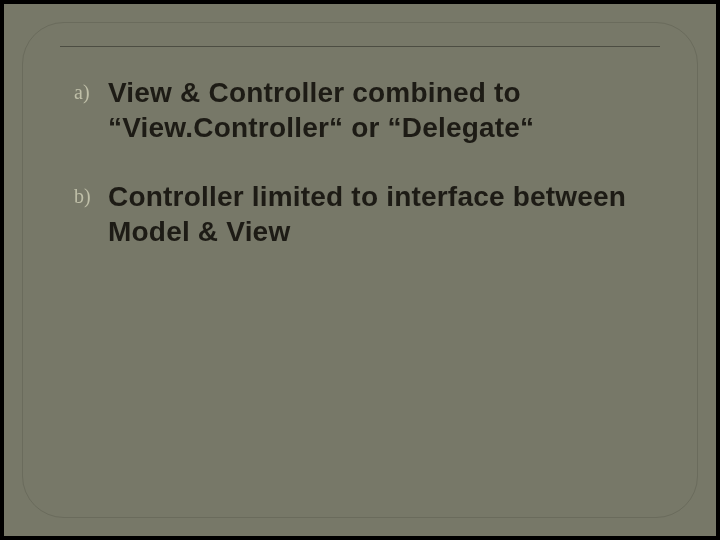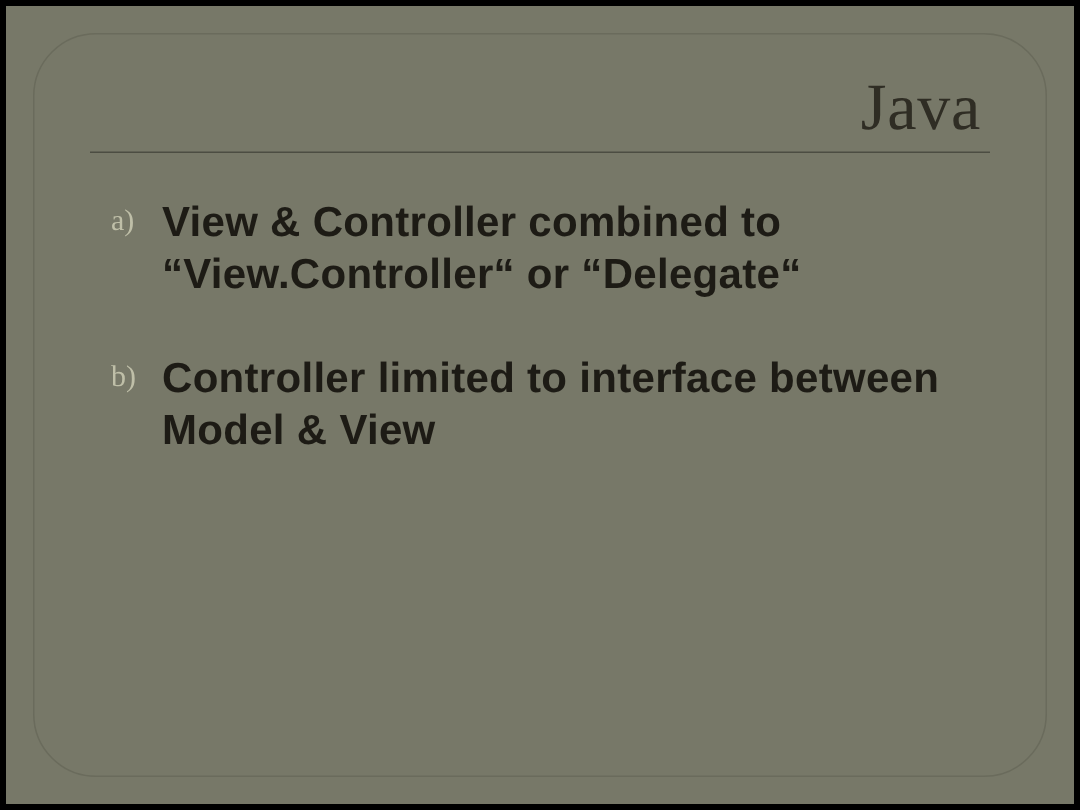--- a/index.html
+++ b/index.html
@@ -74,21 +74,20 @@
     font-weight: 600;
     letter-spacing: 0.2px;
   }
 </style>
 </head>
 <body>
 
 <div class="slide">
   <div class="frame"></div>
   <div class="content">
-    <div class="title">Java</div>
     <hr class="title-rule">
     <div class="body">
       <div class="item">
         <div class="marker">a)</div>
         <div class="item-text">View &amp; Controller combined to “View.Controller“ or “Delegate“</div>
       </div>
       <div class="item">
         <div class="marker">b)</div>
         <div class="item-text">Controller limited to interface between Model &amp; View</div>
       </div>

